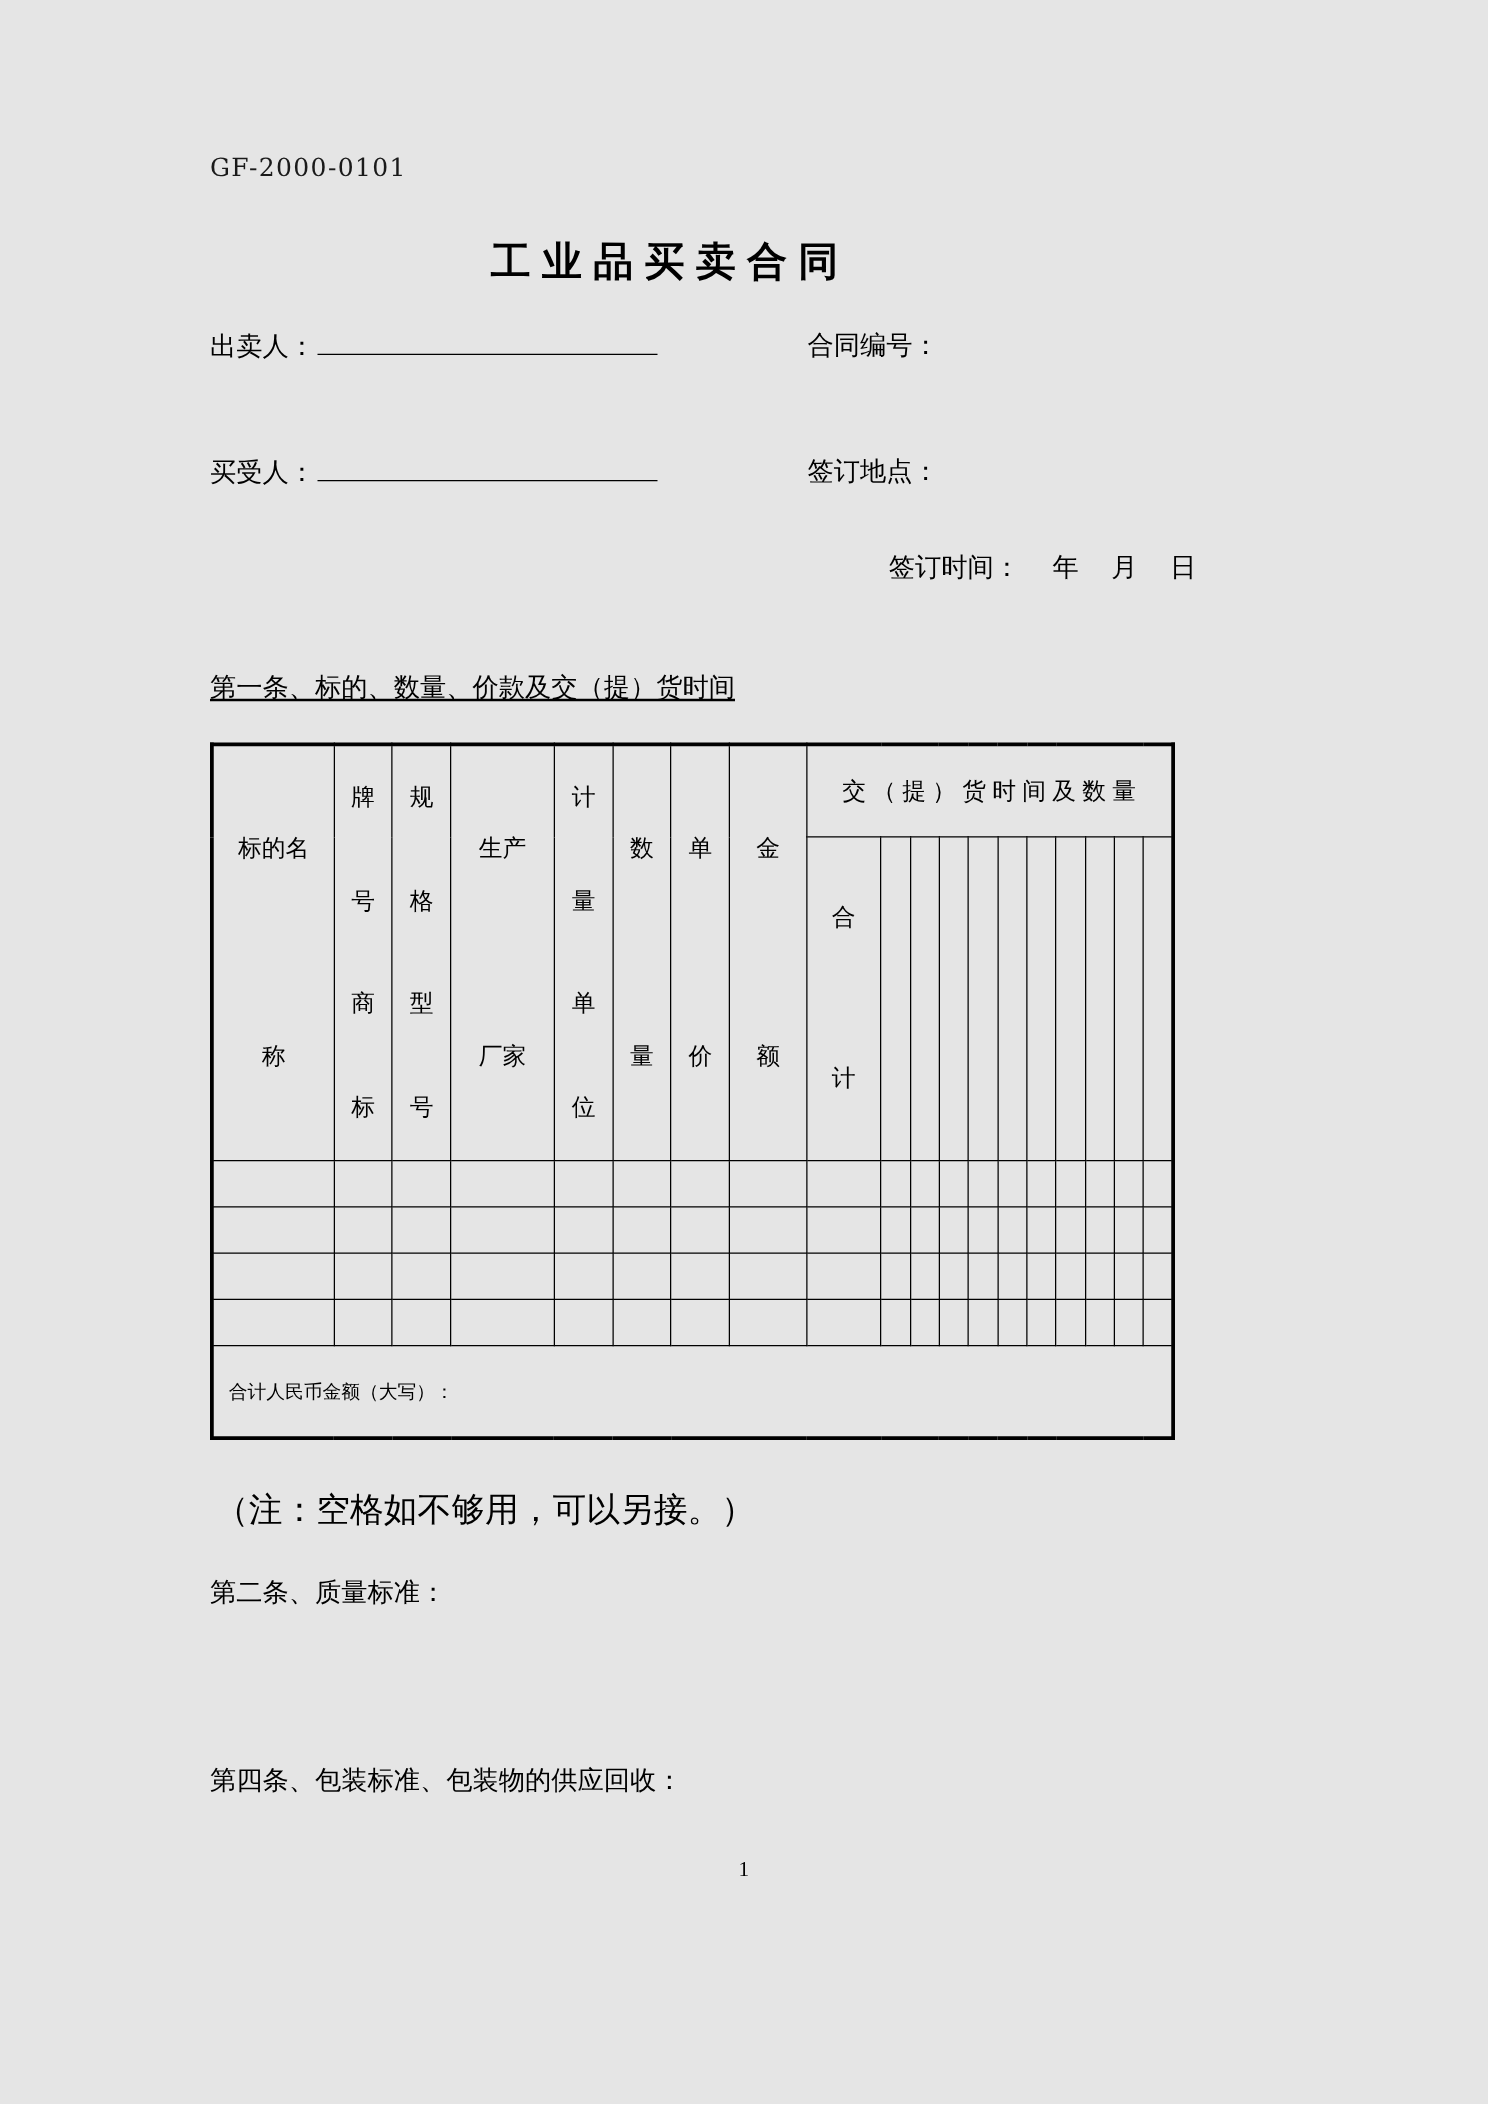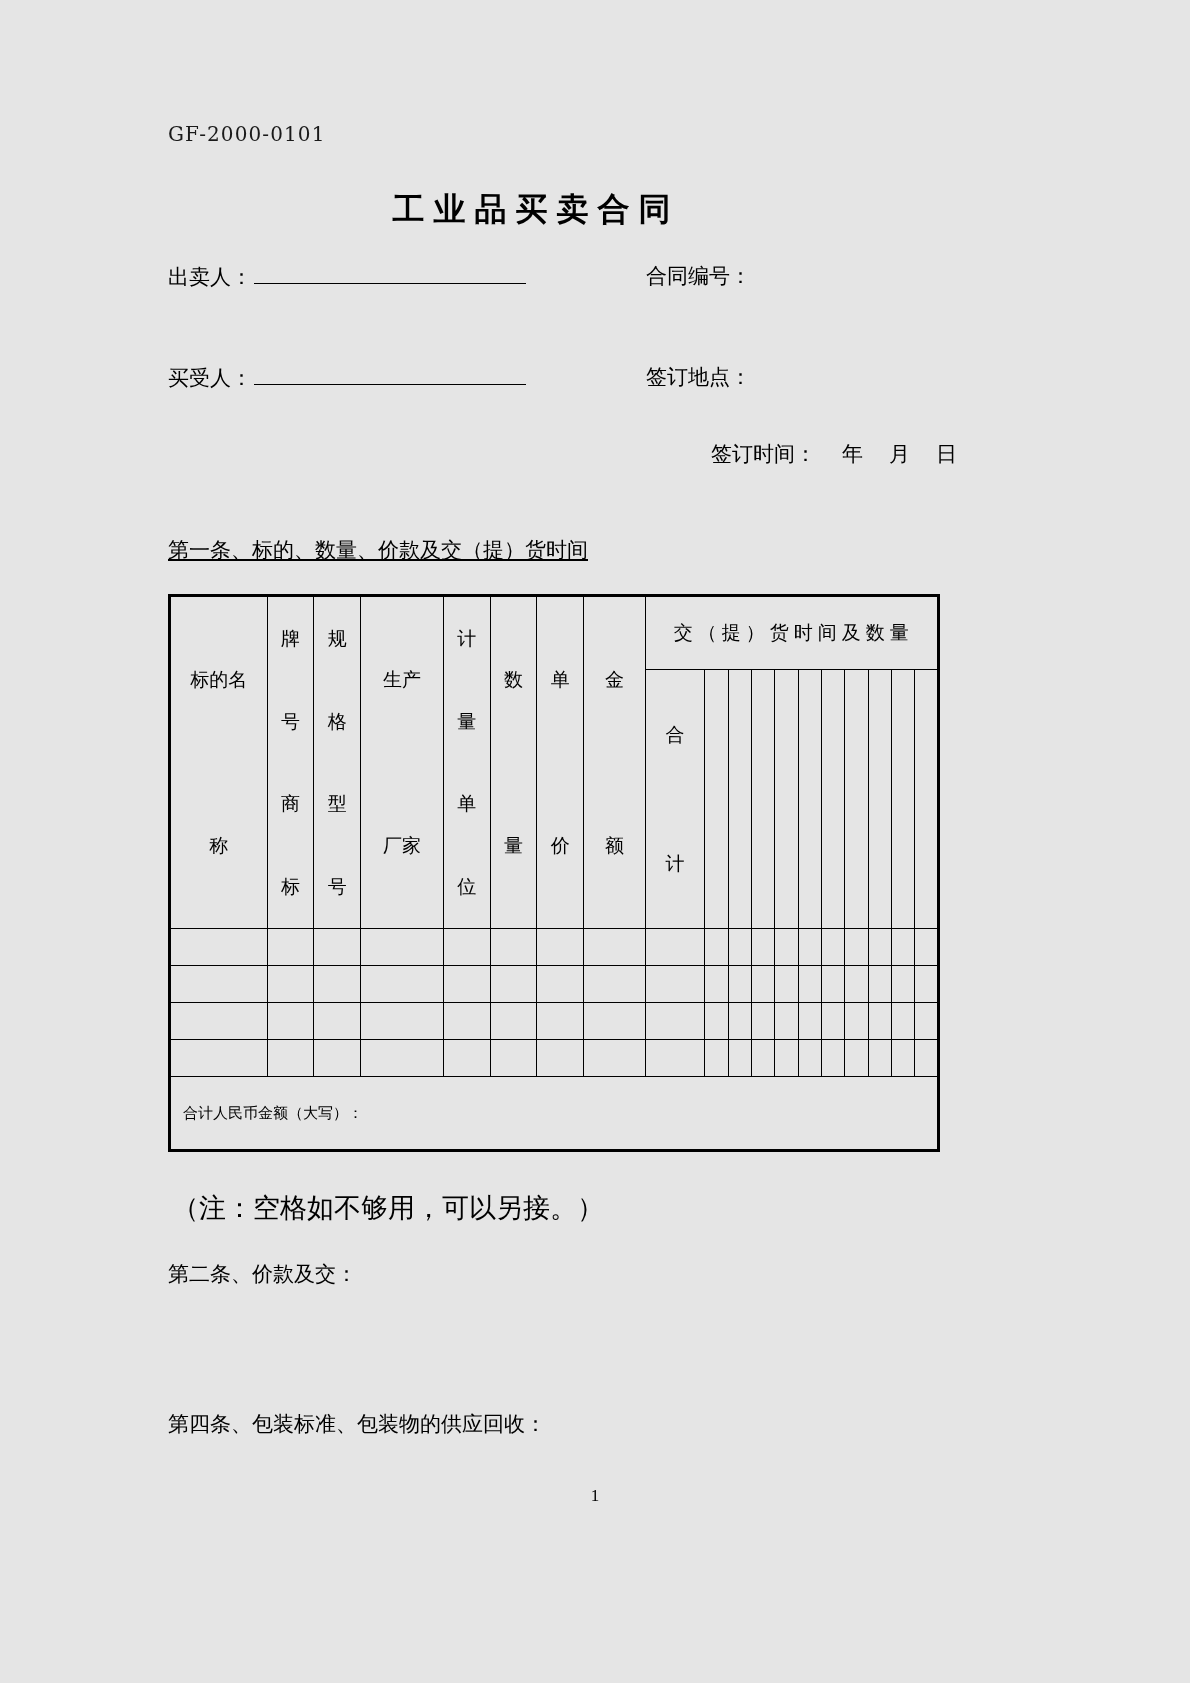--- a/index.html
+++ b/index.html
@@ -375,18 +375,18 @@
           <td></td>
         </tr>
         <tr class="total-row">
           <td colspan="19">合计人民币金额（大写）：</td>
         </tr>
       </tbody>
   </table>
 
   <div class="note-line">（注：空格如不够用，可以另接。）</div>
 
-  <div class="clause clause-2">第二条、价款及交：</div>
+  <div class="clause clause-2">第二条、质量标准：</div>
   <div class="clause clause-4">第四条、包装标准、包装物的供应回收：</div>
 
   <div class="page-number">1</div>
 
 </div>
 
 </body></html>

